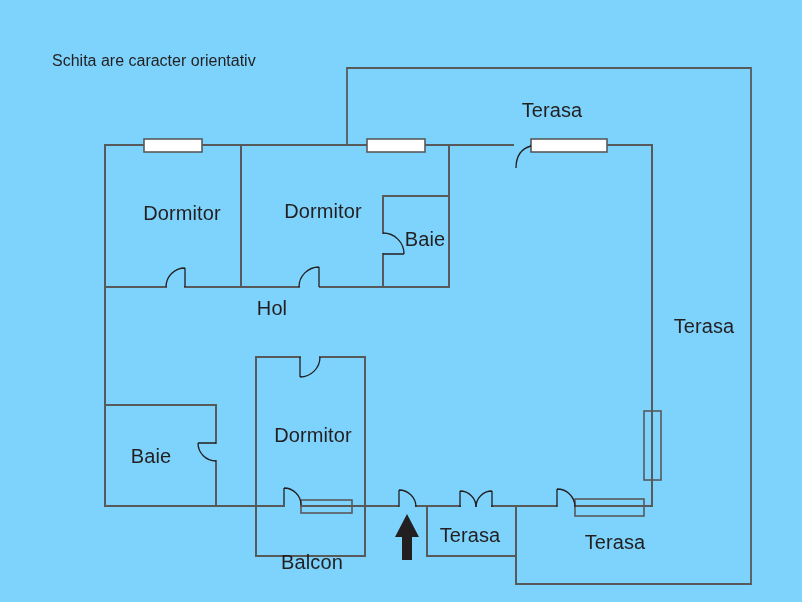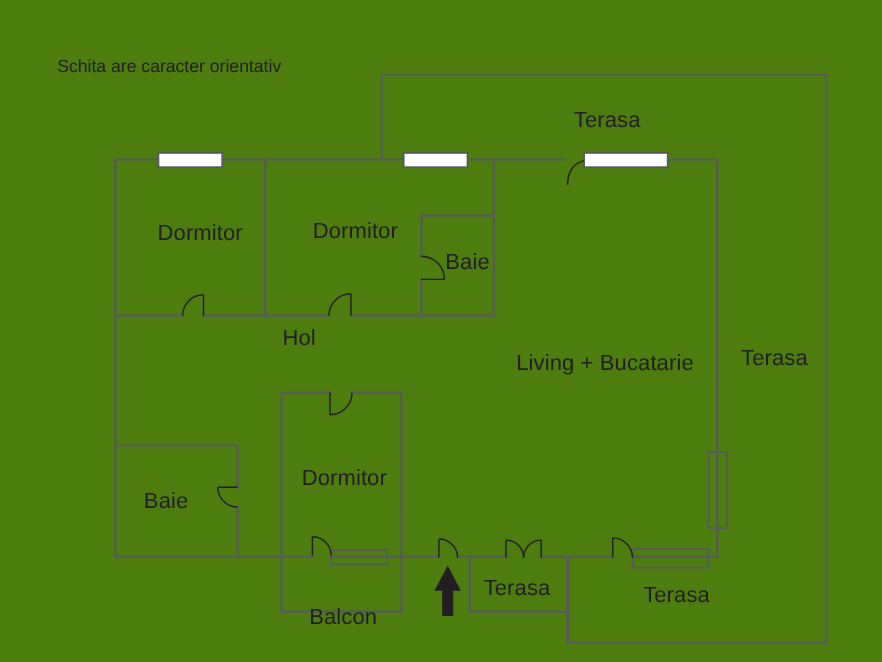--- a/index.html
+++ b/index.html
@@ -1,19 +1,19 @@
 <!DOCTYPE html>
 <html><head>
 <meta charset="utf-8">
 <style>
   html,body{margin:0;padding:0;background:#fff;}
   .canvas{
     position:relative;
     width:802px;height:602px;
-    background:#4d7c0f;
+    background:#7dd3fc;
     font-family:"Liberation Sans", sans-serif;
     overflow:hidden;
   }
   .plan-svg{position:absolute;left:0;top:0;}
   .lbl{
     position:absolute;
     transform:translate(-50%,-50%);
     font-size:20px;
     color:#231f20;
     white-space:nowrap;
@@ -83,21 +83,20 @@
   <div class="disclaimer" style="left:52px;top:61px">Schita are caracter orientativ</div>
 
   <div class="lbl" style="left:182px;top:213px">Dormitor</div>
 
   <div class="lbl" style="left:323px;top:211px">Dormitor</div>
 
   <div class="lbl" style="left:425px;top:239px">Baie</div>
 
   <div class="lbl" style="left:272px;top:308px">Hol</div>
 
-  <div class="lbl" style="left:550px;top:331px">Living + Bucatarie</div>
 
   <div class="lbl" style="left:151px;top:456px">Baie</div>
 
   <div class="lbl" style="left:313px;top:435px">Dormitor</div>
 
   <div class="lbl" style="left:312px;top:562px">Balcon</div>
 
   <div class="lbl" style="left:470px;top:535px">Terasa</div>
 
   <div class="lbl" style="left:552px;top:110px">Terasa</div>

